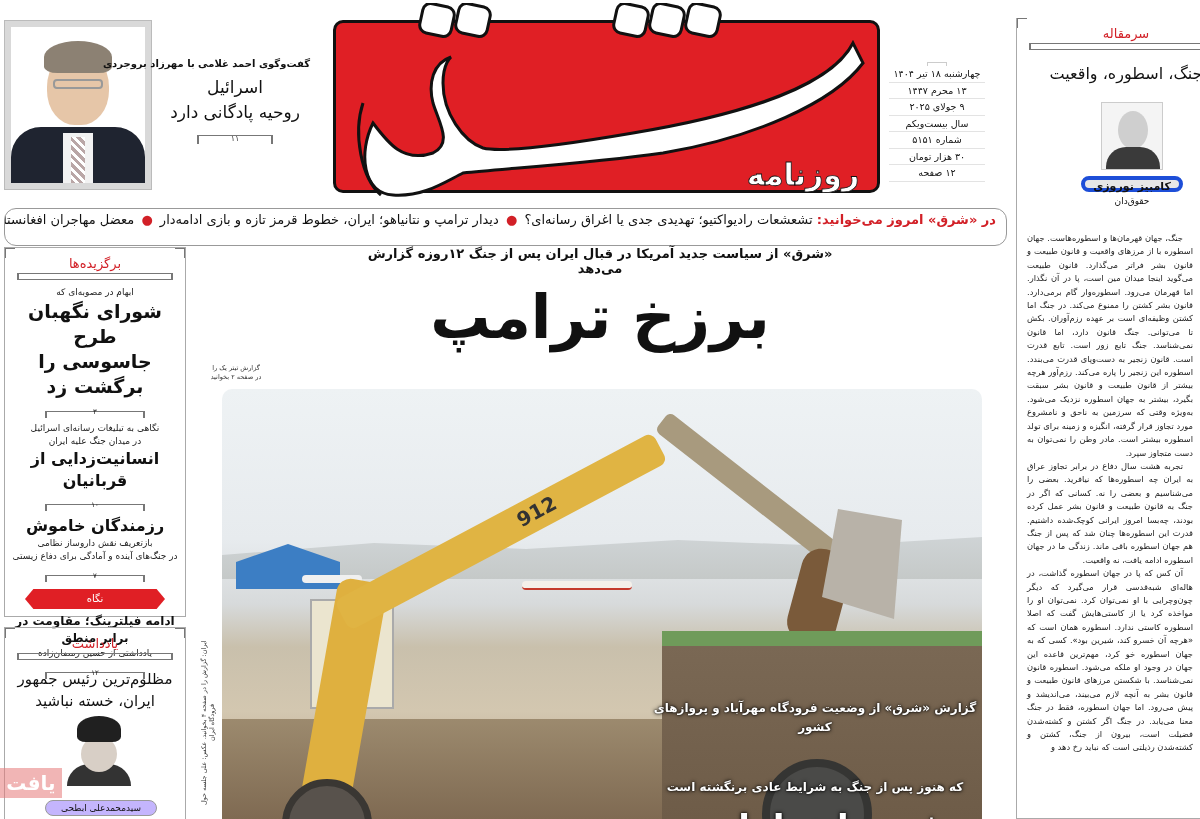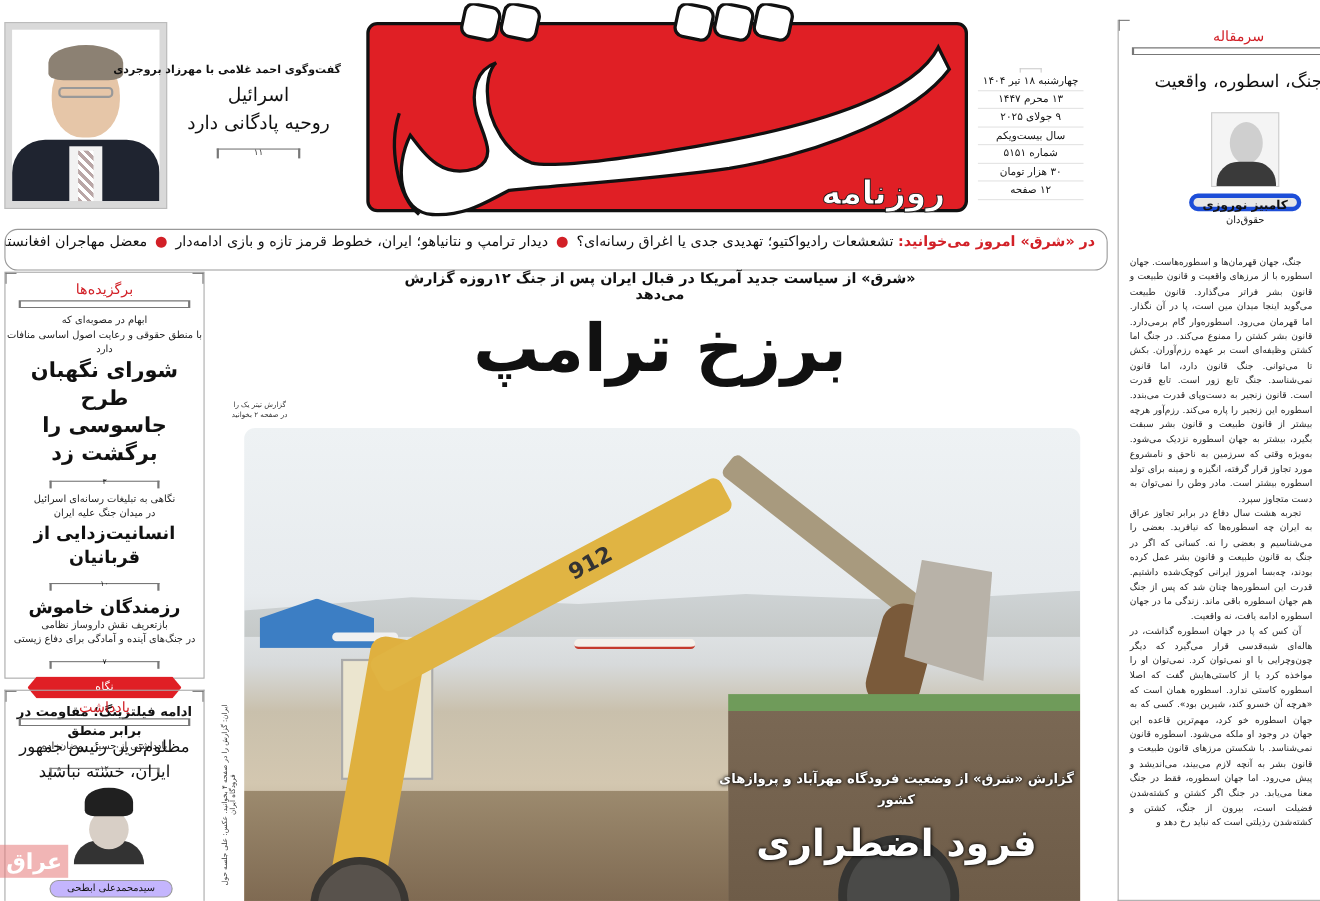--- a/index.html
+++ b/index.html
@@ -176,21 +176,20 @@
 
 <div class="abs highlights-box">
   <div class="corner" style="top:0;right:0;border-left:none;border-bottom:none;"></div>
   <div class="corner" style="top:0;left:0;border-right:none;border-bottom:none;"></div>
   <div style="height:8px"></div>
   <div class="section-label">برگزیده‌ها</div>
   <div class="section-rule"></div>
 
   <div style="margin-top:6px">
     <div class="hl-kicker">ابهام در مصوبه‌ای که</div>
-    <div class="hl-kicker">با منطق حقوقی و رعایت اصول اساسی منافات دارد</div>
     <div class="hl-headline-xl">شورای نگهبان طرح</div>
     <div class="hl-headline-xl">جاسوسی را برگشت زد</div>
     <div class="hl-page">۳</div>
   </div>
 
   <div>
     <div class="hl-kicker">نگاهی به تبلیغات رسانه‌ای اسرائیل</div>
     <div class="hl-kicker">در میدان جنگ علیه ایران</div>
     <div class="hl-headline-l">انسانیت‌زدایی از قربانیان</div>
     <div class="hl-page">۱۰</div>
@@ -221,21 +220,21 @@
     <div>مظلوم‌ترین رئیس جمهور</div>
     <div>ایران، خسته نباشید</div>
   </div>
   <div class="cleric-photo">
     <div class="robe"></div>
     <div class="face"></div>
     <div class="turban"></div>
   </div>
   <div class="note-name">سیدمحمدعلی ابطحی</div>
 </div>
-<div class="abs watermark">عراق</div>
+<div class="abs watermark">یافت</div>
 
 <div class="abs center-kicker">«شرق» از سیاست جدید آمریکا در قبال ایران پس از جنگ ۱۲روزه گزارش می‌دهد</div>
 <div class="abs main-headline">برزخ ترامپ</div>
 <div class="abs side-note">
   <div>گزارش تیتر یک را</div>
   <div>در صفحه ۲ بخوانید</div>
 </div>
 <div class="abs vertical-caption">ایران: گزارش را در صفحه ۴ بخوانید. عکس: علی جلسه حول فرودگاه ایران</div>
 
 <div class="abs photo">
@@ -252,16 +251,17 @@
   <div class="stick"></div>
   <div class="dirt"></div>
   <div class="bucket"></div>
   <div class="truck"></div>
   <div class="wheel"></div>
   <div class="wheel2"></div>
 </div>
 
 <div class="abs overlay-text">
   <div class="overlay-kicker">گزارش «شرق» از وضعیت فرودگاه مهرآباد و پروازهای کشور</div>
+  <div class="overlay-kicker">که هنوز پس از جنگ به شرایط عادی برنگشته است</div>
   <div class="overlay-headline">
     <div>فرود اضطراری</div>
   </div>
 </div>
 
 </body></html>

